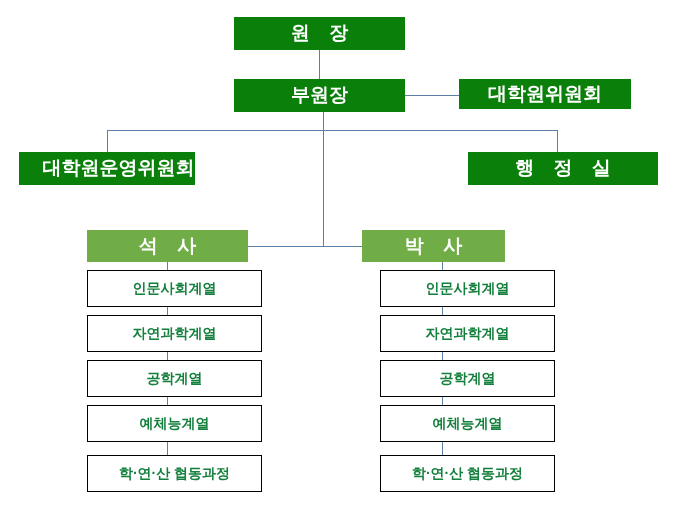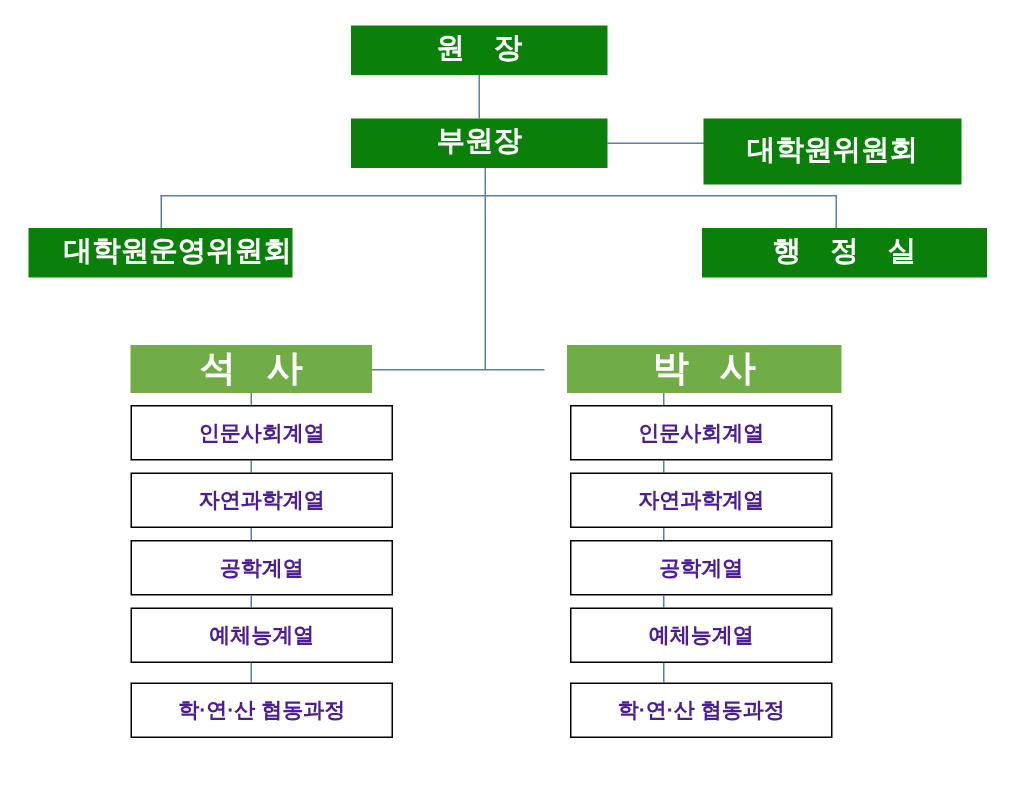--- a/index.html
+++ b/index.html
@@ -49,29 +49,29 @@
   .node.exec.spaced {
     letter-spacing: 7px;
     text-indent: 7px;
   }
 
   
   .node.degree {
     background: #70ad47;
     color: #ffffff;
     font-weight: bold;
-    font-size: 24px;
+    font-size: 19px;
     letter-spacing: 7px;
     text-indent: 7px;
   }
 
   
   .node.leaf {
     background: #ffffff;
-    color: #4c1d95;
+    color: #15803d;
     border: 1px solid #000000;
     font-weight: bold;
     font-size: 14px;
   }
 </style>
 </head>
 <body>
 
 <div id="chart-root">
 
@@ -98,29 +98,29 @@
   <div class="conn v" style="left:442px; top:262px; height:8px;"></div>
   <div class="conn v" style="left:442px; top:307px; height:13px;"></div>
   <div class="conn v" style="left:442px; top:352px; height:13px;"></div>
   <div class="conn v" style="left:442px; top:397px; height:13px;"></div>
   <div class="conn v" style="left:442px; top:442px; height:13px;"></div>
 
   <div class="node exec" style="left:234px; top:79px; width:171px; height:33px;">부원장</div>
 
   <div class="node exec spaced" style="left:234px; top:17px; width:171px; height:33px;">원  장</div>
 
-  <div class="node exec" style="left:469px; top:79px; width:172px; height:44px;">대학원위원회</div>
+  <div class="node exec" style="left:459px; top:79px; width:172px; height:30px;">대학원위원회</div>
 
   <div class="node exec" style="left:19px; top:152px; width:176px; height:33px;padding-left:23px;">대학원운영위원회</div>
 
   <div class="node exec spaced" style="left:468px; top:152px; width:190px; height:33px;">행 정 실</div>
 
   <div class="node degree" style="left:87px; top:230px; width:161px; height:32px;">석  사</div>
 
-  <div class="node degree" style="left:378px; top:230px; width:183px; height:32px;">박  사</div>
+  <div class="node degree" style="left:362px; top:230px; width:143px; height:32px;">박  사</div>
 
   <div class="node leaf" style="left:87px; top:270px; width:175px; height:37px;">인문사회계열</div>
   <div class="node leaf" style="left:87px; top:315px; width:175px; height:37px;">자연과학계열</div>
   <div class="node leaf" style="left:87px; top:360px; width:175px; height:37px;">공학계열</div>
   <div class="node leaf" style="left:87px; top:405px; width:175px; height:37px;">예체능계열</div>
   <div class="node leaf" style="left:87px; top:455px; width:175px; height:37px;">학·연·산 협동과정</div>
 
   <div class="node leaf" style="left:380px; top:270px; width:175px; height:37px;">인문사회계열</div>
   <div class="node leaf" style="left:380px; top:315px; width:175px; height:37px;">자연과학계열</div>
   <div class="node leaf" style="left:380px; top:360px; width:175px; height:37px;">공학계열</div>

